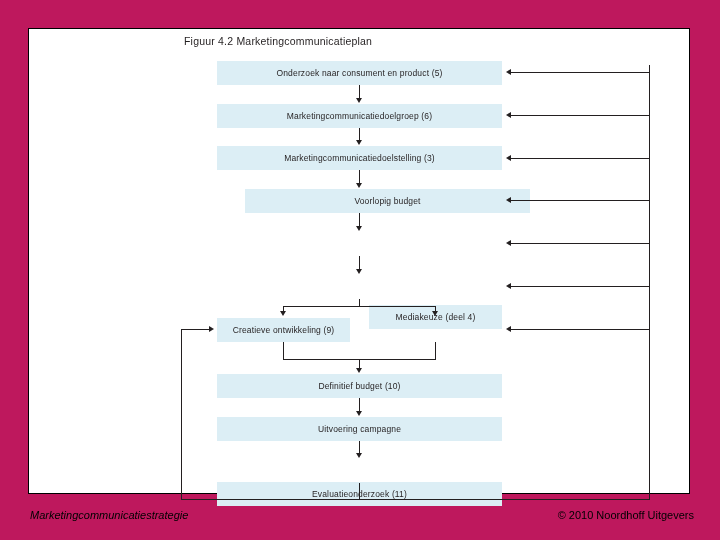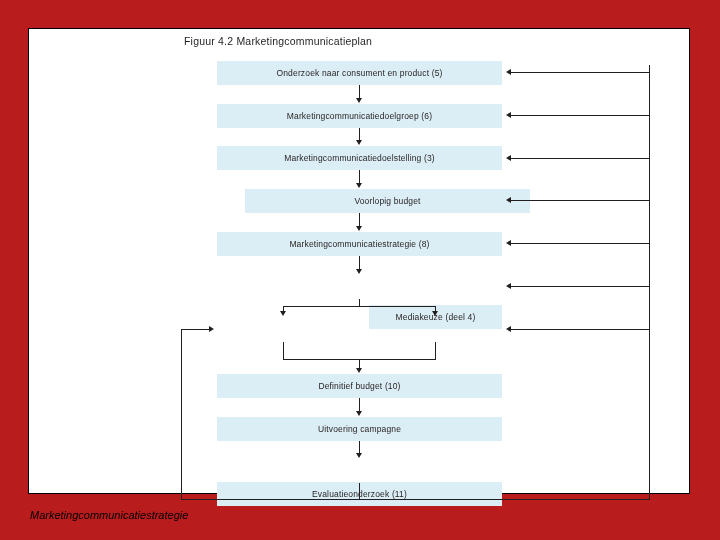--- a/index.html
+++ b/index.html
@@ -11,21 +11,21 @@
     width: 720px;
     height: 540px;
     overflow: hidden;
     font-family: "Liberation Sans", sans-serif;
   }
 
   #slide {
     position: relative;
     width: 720px;
     height: 540px;
-    background: #b91c1c;
+    background: #be185d;
   }
 
   
   #figure-frame {
     position: absolute;
     left: 28px;
     top: 28px;
     width: 662px;
     height: 466px;
     border: 1px solid #000000;
@@ -137,22 +137,22 @@
 <div id="slide">
 
   <div id="figure-frame">
 
     <div id="figure-title">Figuur 4.2 Marketingcommunicatieplan</div>
 
     <div class="node node-wide" style="top:32px;">Onderzoek naar consument en product (5)</div>
     <div class="node node-wide" style="top:75px;">Marketingcommunicatiedoelgroep (6)</div>
     <div class="node node-wide" style="top:117px;">Marketingcommunicatiedoelstelling (3)</div>
     <div class="node node-wide" style="top:160px;margin-left:28px;">Voorlopig budget</div>
-    <div class="node node-wide" style="top:203px;">Marketingcommunicatiestrategie (8)</div>
-
+
+    <div class="node node-half-left" style="top:289px;">Creatieve ontwikkeling (9)</div>
     <div class="node node-half-right" style="top:276px;">Mediakeuze (deel 4)</div>
 
     <div class="node node-wide" style="top:345px;">Definitief budget (10)</div>
     <div class="node node-wide" style="top:388px;">Uitvoering campagne</div>
     <div class="node node-wide" style="top:430px;margin-top:23px;">Evaluatieonderzoek (11)</div>
 
     <div class="vline" style="left:330px; top:56px; height:14px;"></div>
     <div class="arrow-down" style="left:326.5px; top:69px;"></div>
 
     <div class="vline" style="left:330px; top:99px; height:13px;"></div>
@@ -213,14 +213,15 @@
     <div class="arrow-left" style="left:477px; top:296.5px;"></div>
 
     <div class="hline" style="left:152px; top:470px; width:178px;"></div>
     <div class="vline" style="left:152px; top:300px; height:171px;"></div>
     <div class="hline" style="left:152px; top:300px; width:28px;"></div>
     <div class="arrow-right" style="left:180px; top:296.5px;"></div>
 
   </div>
 
   <div id="footer-left">Marketingcommunicatiestrategie</div>
+  <div id="footer-right">© 2010 Noordhoff Uitgevers</div>
 
 </div>
 
 </body></html>

